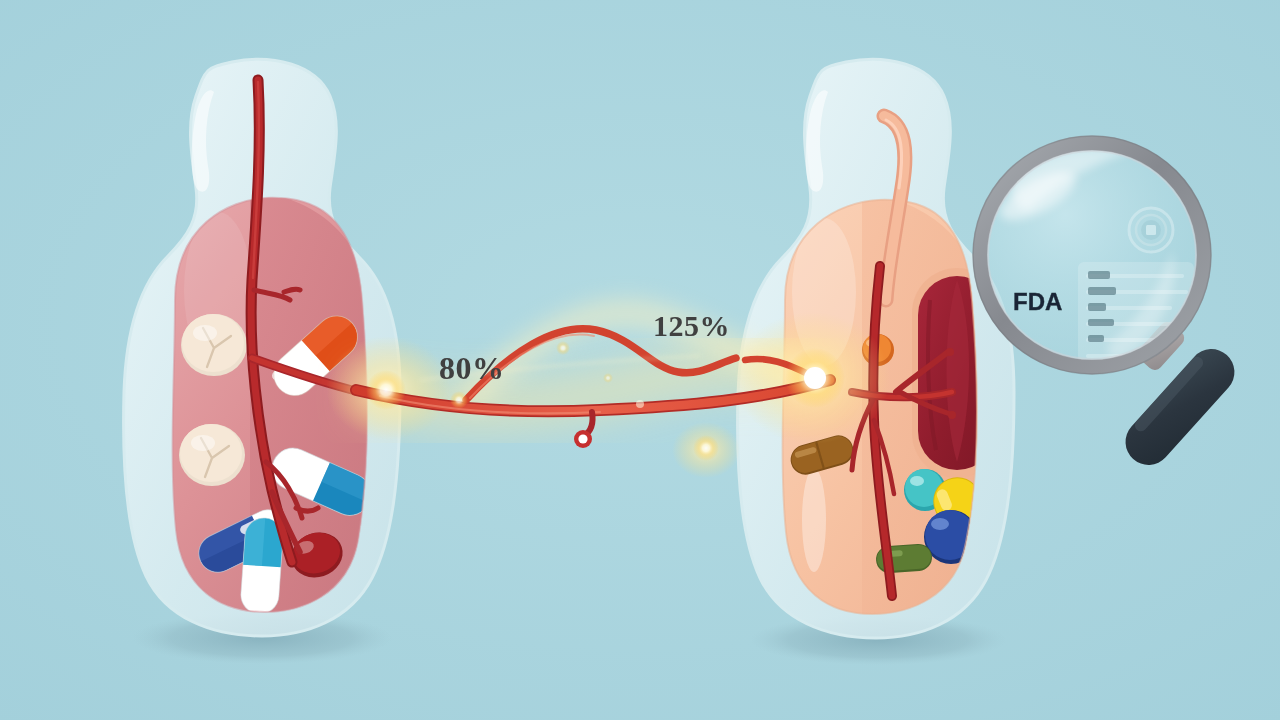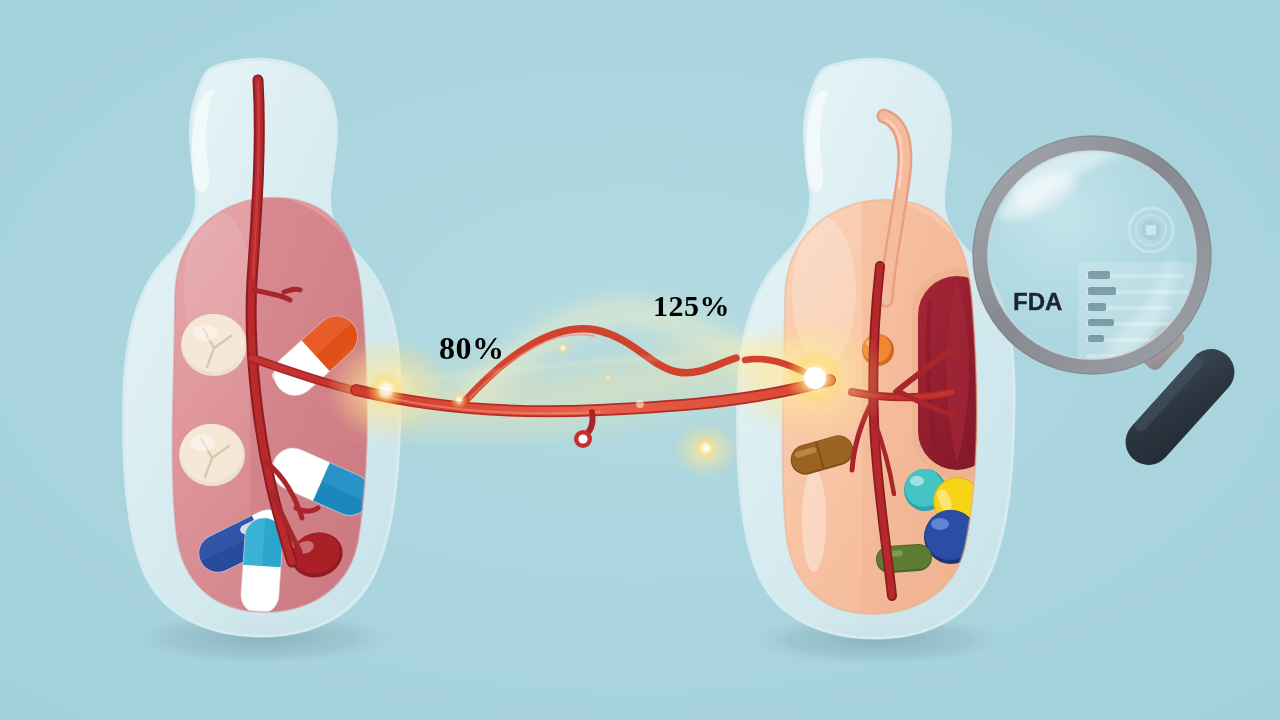--- a/index.html
+++ b/index.html
@@ -8,24 +8,25 @@
     width:1280px;height:720px;overflow:hidden;
     background:#a8d4dd;
     font-family:"Liberation Serif", serif;
   }
   #stage{position:relative;width:1280px;height:720px;}
   #scene{position:absolute;inset:0;width:1280px;height:720px;display:block;}
   .label{
     position:absolute;
     font-family:"Liberation Serif", serif;
     font-weight:bold;
-    color:#000000;
+    color:#404040;
     letter-spacing:0.5px;
     user-select:none;
     white-space:nowrap;
+    margin-top:20px;
   }
   #label-80{left:439px;top:330px;font-size:32px;}
   #label-125{left:653px;top:289px;font-size:30px;}
   #fda-text{
     position:absolute;left:1013px;top:288px;
     font-family:"Liberation Sans", sans-serif;
     font-weight:bold;font-size:24px;
     color:#0f172a;
     letter-spacing:0px;
     -webkit-text-stroke:0.4px #16262f;

